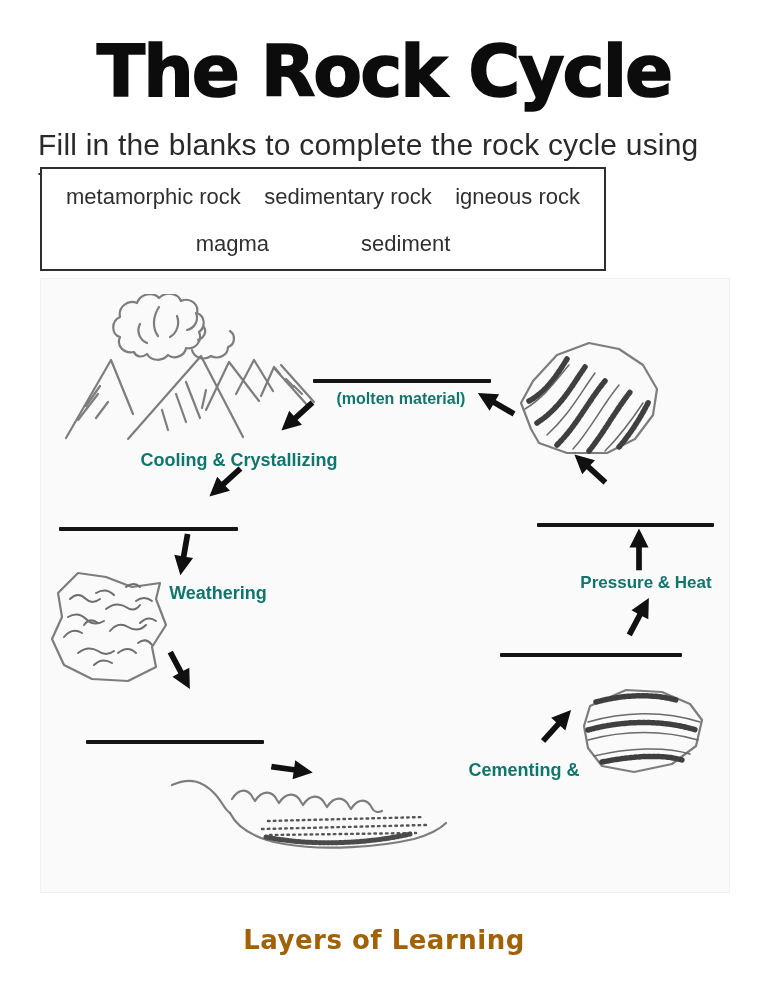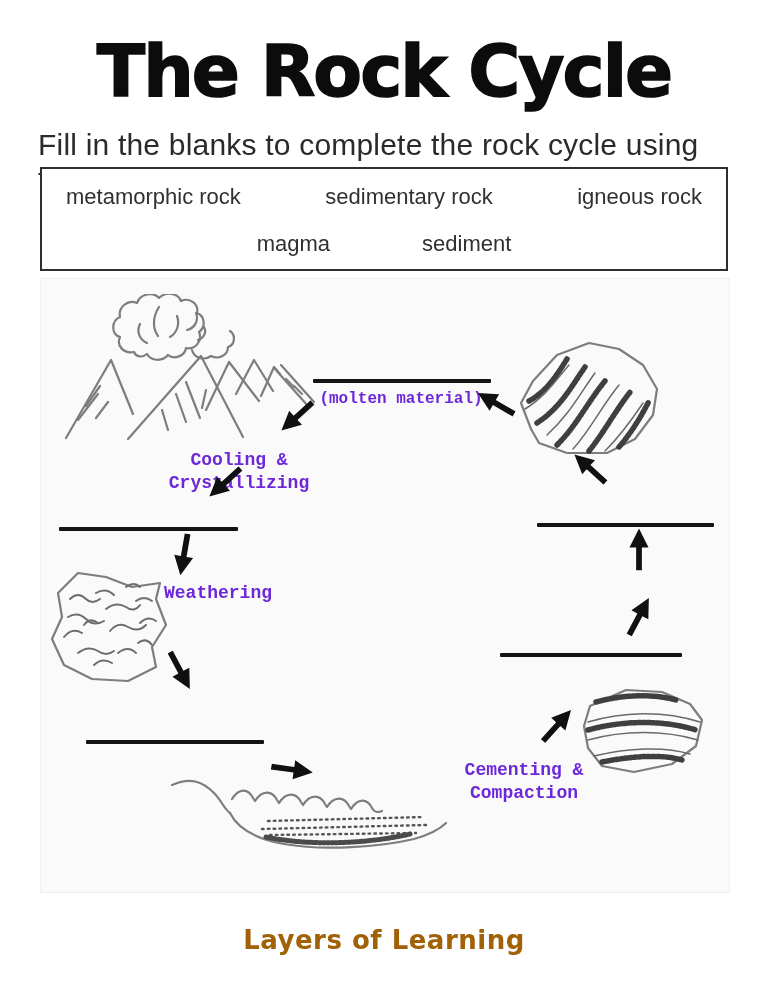--- a/index.html
+++ b/index.html
@@ -7,43 +7,43 @@
 
   .page-title{
     position:absolute;left:0;right:0;top:30px;text-align:center;
     font-family:"DejaVu Sans",sans-serif;font-weight:bold;font-size:71px;
     letter-spacing:-2px;color:#0c0c0c;-webkit-text-stroke:1.5px #0c0c0c;
   }
   .instruction{
     position:absolute;left:38px;top:128px;font-size:30px;color:#2a2a2a;letter-spacing:0.2px;
   }
   .word-bank{
-    position:absolute;left:40px;top:167px;width:688px;height:104px;
+    position:absolute;left:40px;top:167px;width:566px;height:104px;
     border:2px solid #2e2e2e;box-sizing:border-box;background:#fff;
   }
   .wb-row1{display:flex;justify-content:space-between;padding:15px 24px 0 24px;font-size:22px;color:#303030;}
   .wb-row2{display:flex;justify-content:center;gap:92px;padding-top:21px;font-size:22px;color:#303030;}
 
   .diagram{
     position:absolute;left:40px;top:278px;width:690px;height:615px;
     background:#fafafa;border:1px solid #f0f0f0;box-sizing:border-box;
   }
   .sk{position:absolute;}
   .sk path{fill:none;stroke:#7d7d7d;stroke-width:2.2;stroke-linecap:round;stroke-linejoin:round;}
   .sk .band{stroke:#3f3f3f;stroke-width:5.5;stroke-dasharray:2.4 2.2;}
   .sk .thin{stroke:#6a6a6a;stroke-width:1.5;}
   .sk .sq{stroke:#6e6e6e;stroke-width:2;}
   .sk .dots{stroke:#565656;stroke-width:2.4;stroke-dasharray:1.6 4.2;}
   .sk .dense{stroke:#4a4a4a;stroke-width:5;stroke-dasharray:2 2.1;}
 
   .blank{position:absolute;height:4px;background:#141414;border-radius:1px;}
 
   .lbl{
-    position:absolute;text-align:center;color:#6d28d9;
-    font-family:Liberation Mono, monospace;font-weight:bold;line-height:1.25;
+    position:absolute;text-align:center;color:#0f766e;
+    font-family:Liberation Sans, sans-serif;font-weight:bold;line-height:1.25;
   }
   .arr{position:absolute;width:42px;height:21px;}
   .arr path{fill:#101010;}
 
   .footer{
     position:absolute;left:0;right:0;top:925px;text-align:center;
     font-family:"DejaVu Sans",sans-serif;font-weight:bold;font-size:26px;color:#a16207;
     letter-spacing:0.5px;
   }
 </style>
@@ -147,23 +147,23 @@
 
   <div class="blank" style="left:272px;top:100px;width:178px;"></div>
   <div class="blank" style="left:496px;top:244px;width:177px;"></div>
   <div class="blank" style="left:18px;top:248px;width:179px;"></div>
   <div class="blank" style="left:459px;top:374px;width:182px;"></div>
   <div class="blank" style="left:45px;top:461px;width:178px;"></div>
 
   <div class="lbl" style="left:260px;top:110px;width:200px;font-size:16px;">(molten material)</div>
   <div class="lbl" style="left:89px;top:170px;width:218px;font-size:18px;">Cooling &amp; Crystallizing</div>
   <div class="lbl" style="left:111px;top:303px;width:132px;font-size:18px;">Weathering</div>
+  <div class="lbl" style="left:520px;top:293px;width:170px;font-size:17px;">Pressure &amp; Heat</div>
   <div class="lbl" style="left:398px;top:480px;width:170px;font-size:18px;">
     <div>Cementing &amp;</div>
-    <div>Compaction</div>
   </div>
 
   <svg class="arr" style="left:235px;top:127px;transform:rotate(138deg);" viewBox="0 0 44 22">
       <path d="M0,8 L24,8 L24,1 L44,11 L24,21 L24,14 L0,14 Z"></path>
     </svg>
   <svg class="arr" style="left:163px;top:193px;transform:rotate(138deg);" viewBox="0 0 44 22">
       <path d="M0,8 L24,8 L24,1 L44,11 L24,21 L24,14 L0,14 Z"></path>
     </svg>
   <svg class="arr" style="left:122px;top:265px;transform:rotate(100deg);" viewBox="0 0 44 22">
       <path d="M0,8 L24,8 L24,1 L44,11 L24,21 L24,14 L0,14 Z"></path>

